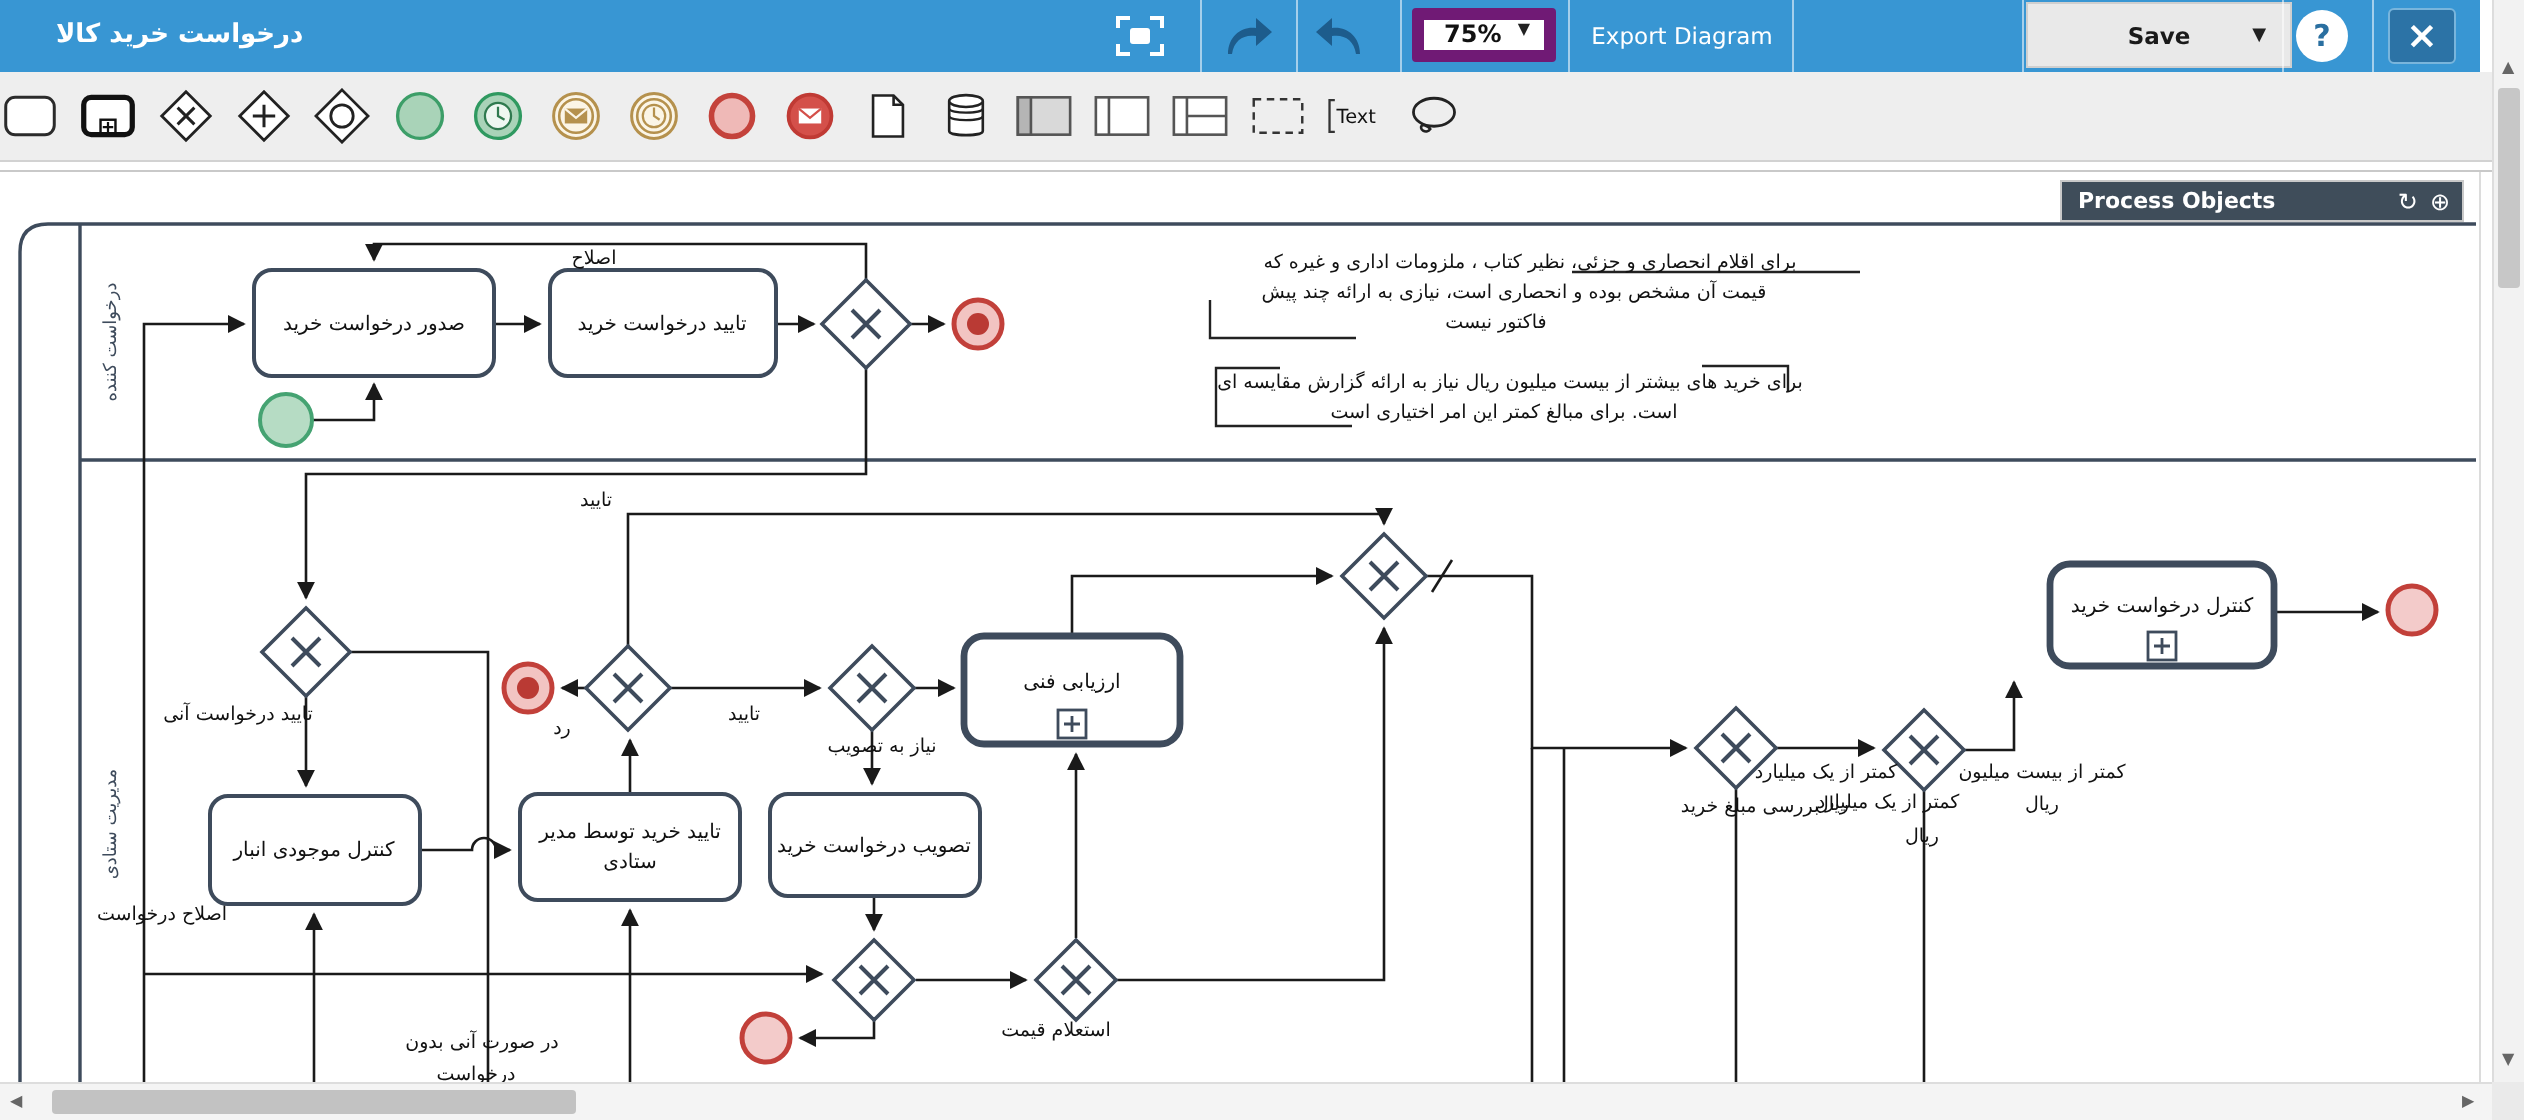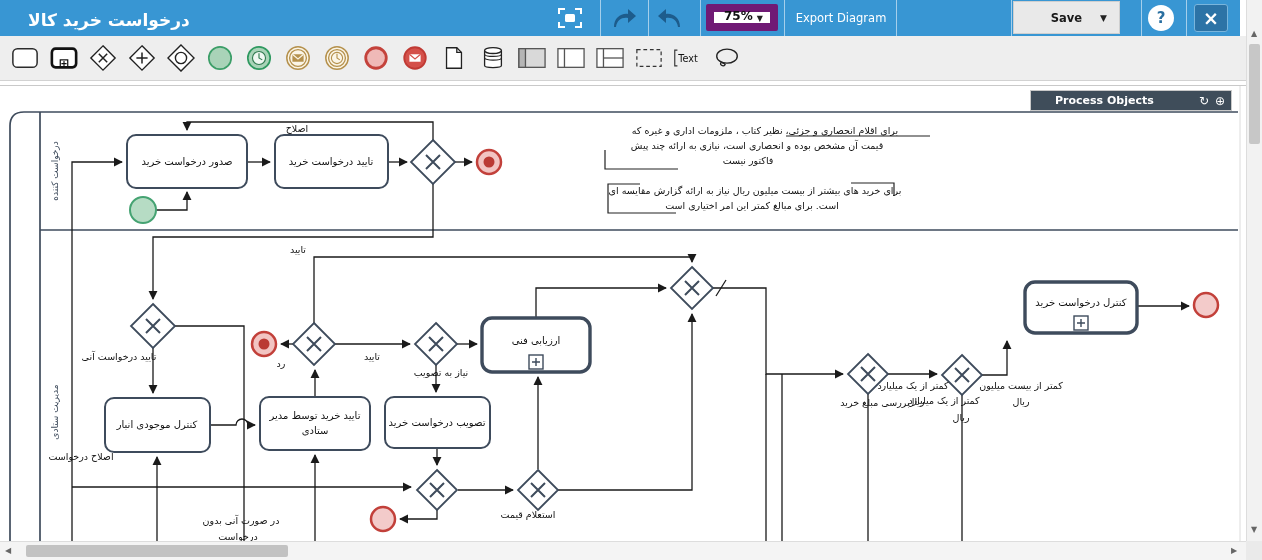--- a/index.html
+++ b/index.html
@@ -1,38 +1,38 @@
 <!DOCTYPE html>
 <html><head>
 <meta charset="utf-8">
 <style>
   html,body{margin:0;padding:0;background:#fff;font-family:"DejaVu Sans",sans-serif;}
   #app{position:relative;width:1262px;height:560px;overflow:hidden;background:#fff;}
   
   .header{position:absolute;left:0;top:0;width:1240px;height:36px;background:#3896d3;}
-  .hdr-title{position:absolute;left:28px;top:10px;color:#fff;font-size:17px;font-weight:bold;direction:rtl;}
+  .hdr-title{position:absolute;left:28px;top:10px;color:#fff;font-size:13px;font-weight:bold;direction:rtl;}
   .hdr-div{position:absolute;top:0;width:1px;height:36px;background:rgba(255,255,255,.55);}
   .hicon{position:absolute;top:6px;width:30px;height:24px;}
-  .zoombox{position:absolute;left:706px;top:4px;width:72px;height:27px;background:#fff;border:8px solid #701a75;border-radius:2px;box-sizing:border-box;display:flex;align-items:flex-end;}
+  .zoombox{position:absolute;left:706px;top:4px;width:72px;height:27px;background:#fff;border:6px solid #701a75;border-radius:2px;box-sizing:border-box;display:flex;align-items:flex-start;}
   .zoombox .zval{font-size:12px;color:#111;font-weight:bold;margin-left:10px;}
   .zoombox .caret{position:absolute;right:7px;font-size:8px;color:#222;}
   .hbtn{position:absolute;top:0;height:36px;display:flex;align-items:center;justify-content:center;color:#fff;font-weight:normal;font-size:11.5px;cursor:pointer;}
-  .savebtn{position:absolute;left:1013px;top:1px;width:107px;height:33px;background:#e9e9e9;border:1px solid #cfcfcf;box-sizing:border-box;display:flex;align-items:center;justify-content:center;font-size:11.5px;font-weight:bold;color:#1a1a1a;}
+  .savebtn{position:absolute;left:1013px;top:1px;width:133px;height:33px;background:#e9e9e9;border:1px solid #cfcfcf;box-sizing:border-box;display:flex;align-items:center;justify-content:center;font-size:11.5px;font-weight:bold;color:#1a1a1a;}
   .savebtn .caret{position:absolute;right:12px;font-size:9px;color:#222;}
   .helpbtn{position:absolute;left:1148px;top:5px;width:26px;height:26px;border-radius:50%;background:#fff;display:flex;align-items:center;justify-content:center;font-weight:bold;font-size:15px;color:#2a6fa0;}
   .closebtn{position:absolute;left:1194px;top:4px;width:34px;height:28px;background:#2c73a6;border:1px solid #79b5dc;border-radius:3px;box-sizing:border-box;display:flex;align-items:center;justify-content:center;color:#fff;font-size:19px;font-weight:bold;line-height:1;}
   
-  .toolbar{position:absolute;left:0;top:36px;width:1246px;height:45px;background:#eee;border-bottom:1px solid #d2d2d2;box-sizing:border-box;display:flex;align-items:center;padding-left:10px;gap:9px;}
+  .toolbar{position:absolute;left:0;top:36px;width:1246px;height:45px;background:#eee;border-bottom:1px solid #d2d2d2;box-sizing:border-box;display:flex;align-items:center;padding-left:0;gap:9px;}
   .tool{width:30px;height:34px;display:flex;align-items:center;justify-content:center;cursor:pointer;}
   
   .canvas-wrap{position:absolute;left:0;top:86px;width:1246px;height:455px;background:#fff;}
   .canvas-topline{position:absolute;left:0;top:85px;width:1246px;height:1px;background:#c9c9c9;}
   
   .panel{position:absolute;left:1030px;top:90px;width:202px;height:21px;background:#3f4d5a;border:1px solid #c9c9c9;box-sizing:border-box;display:flex;align-items:center;color:#fff;}
-  .panel .ptitle{font-size:11px;font-weight:bold;margin-left:24px;flex:1;}
+  .panel .ptitle{font-size:11px;font-weight:bold;margin-left:8px;flex:1;}
   .panel .picon{font-size:12px;margin-right:6px;cursor:pointer;}
   
   .vscroll{position:absolute;left:1246px;top:0;width:16px;height:560px;background:#f2f2f2;border-left:1px solid #ddd;box-sizing:border-box;}
   .vthumb{position:absolute;left:2px;top:44px;width:11px;height:100px;background:#c7c7c7;border-radius:2px;}
   .hscroll{position:absolute;left:0;top:541px;width:1246px;height:19px;background:#f4f4f4;border-top:1px solid #ddd;box-sizing:border-box;}
   .hthumb{position:absolute;left:26px;top:3px;width:262px;height:12px;background:#c2c2c2;border-radius:2px;}
   .sarrow{position:absolute;font-size:8px;color:#666;line-height:1;}
   .corner{position:absolute;left:1246px;top:541px;width:16px;height:19px;background:#eaeaea;}
   text{font-family:"DejaVu Sans",sans-serif;}
 </style>

